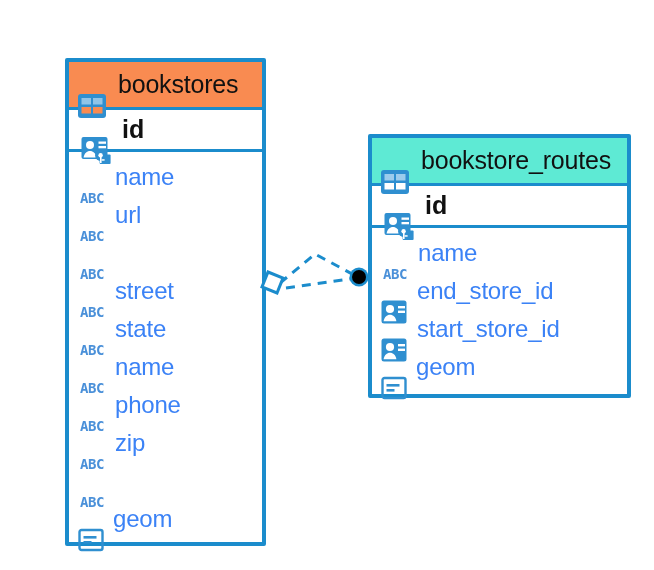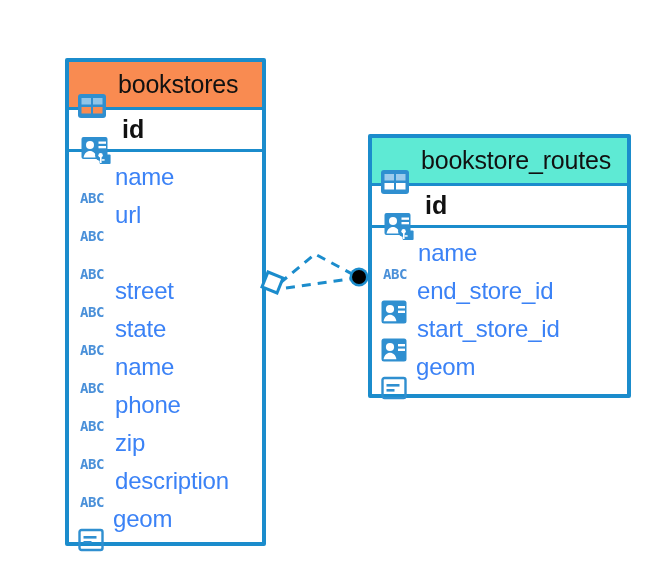--- a/index.html
+++ b/index.html
@@ -227,21 +227,20 @@
         <span class="icon icon-abc">
           <span class="abc-text">ABC</span>
         </span>
         <span class="field-label">zip</span>
       </div>
 
       <div class="field-row">
         <span class="icon icon-abc">
           <span class="abc-text">ABC</span>
         </span>
-        <span class="field-label">description</span>
       </div>
 
       <div class="field-row">
         <span class="icon icon-geom">
           <svg viewBox="0 0 26 25" width="26" height="25" aria-hidden="true">
             <rect x="1.5" y="2" width="23" height="20" rx="2" fill="none" stroke="#2f8fd0" stroke-width="2.4"></rect>
             <rect x="5.5" y="8" width="13" height="2.6" fill="#2f8fd0"></rect>
             <rect x="5.5" y="13" width="8" height="2.6" fill="#2f8fd0"></rect>
           </svg>
         </span>

